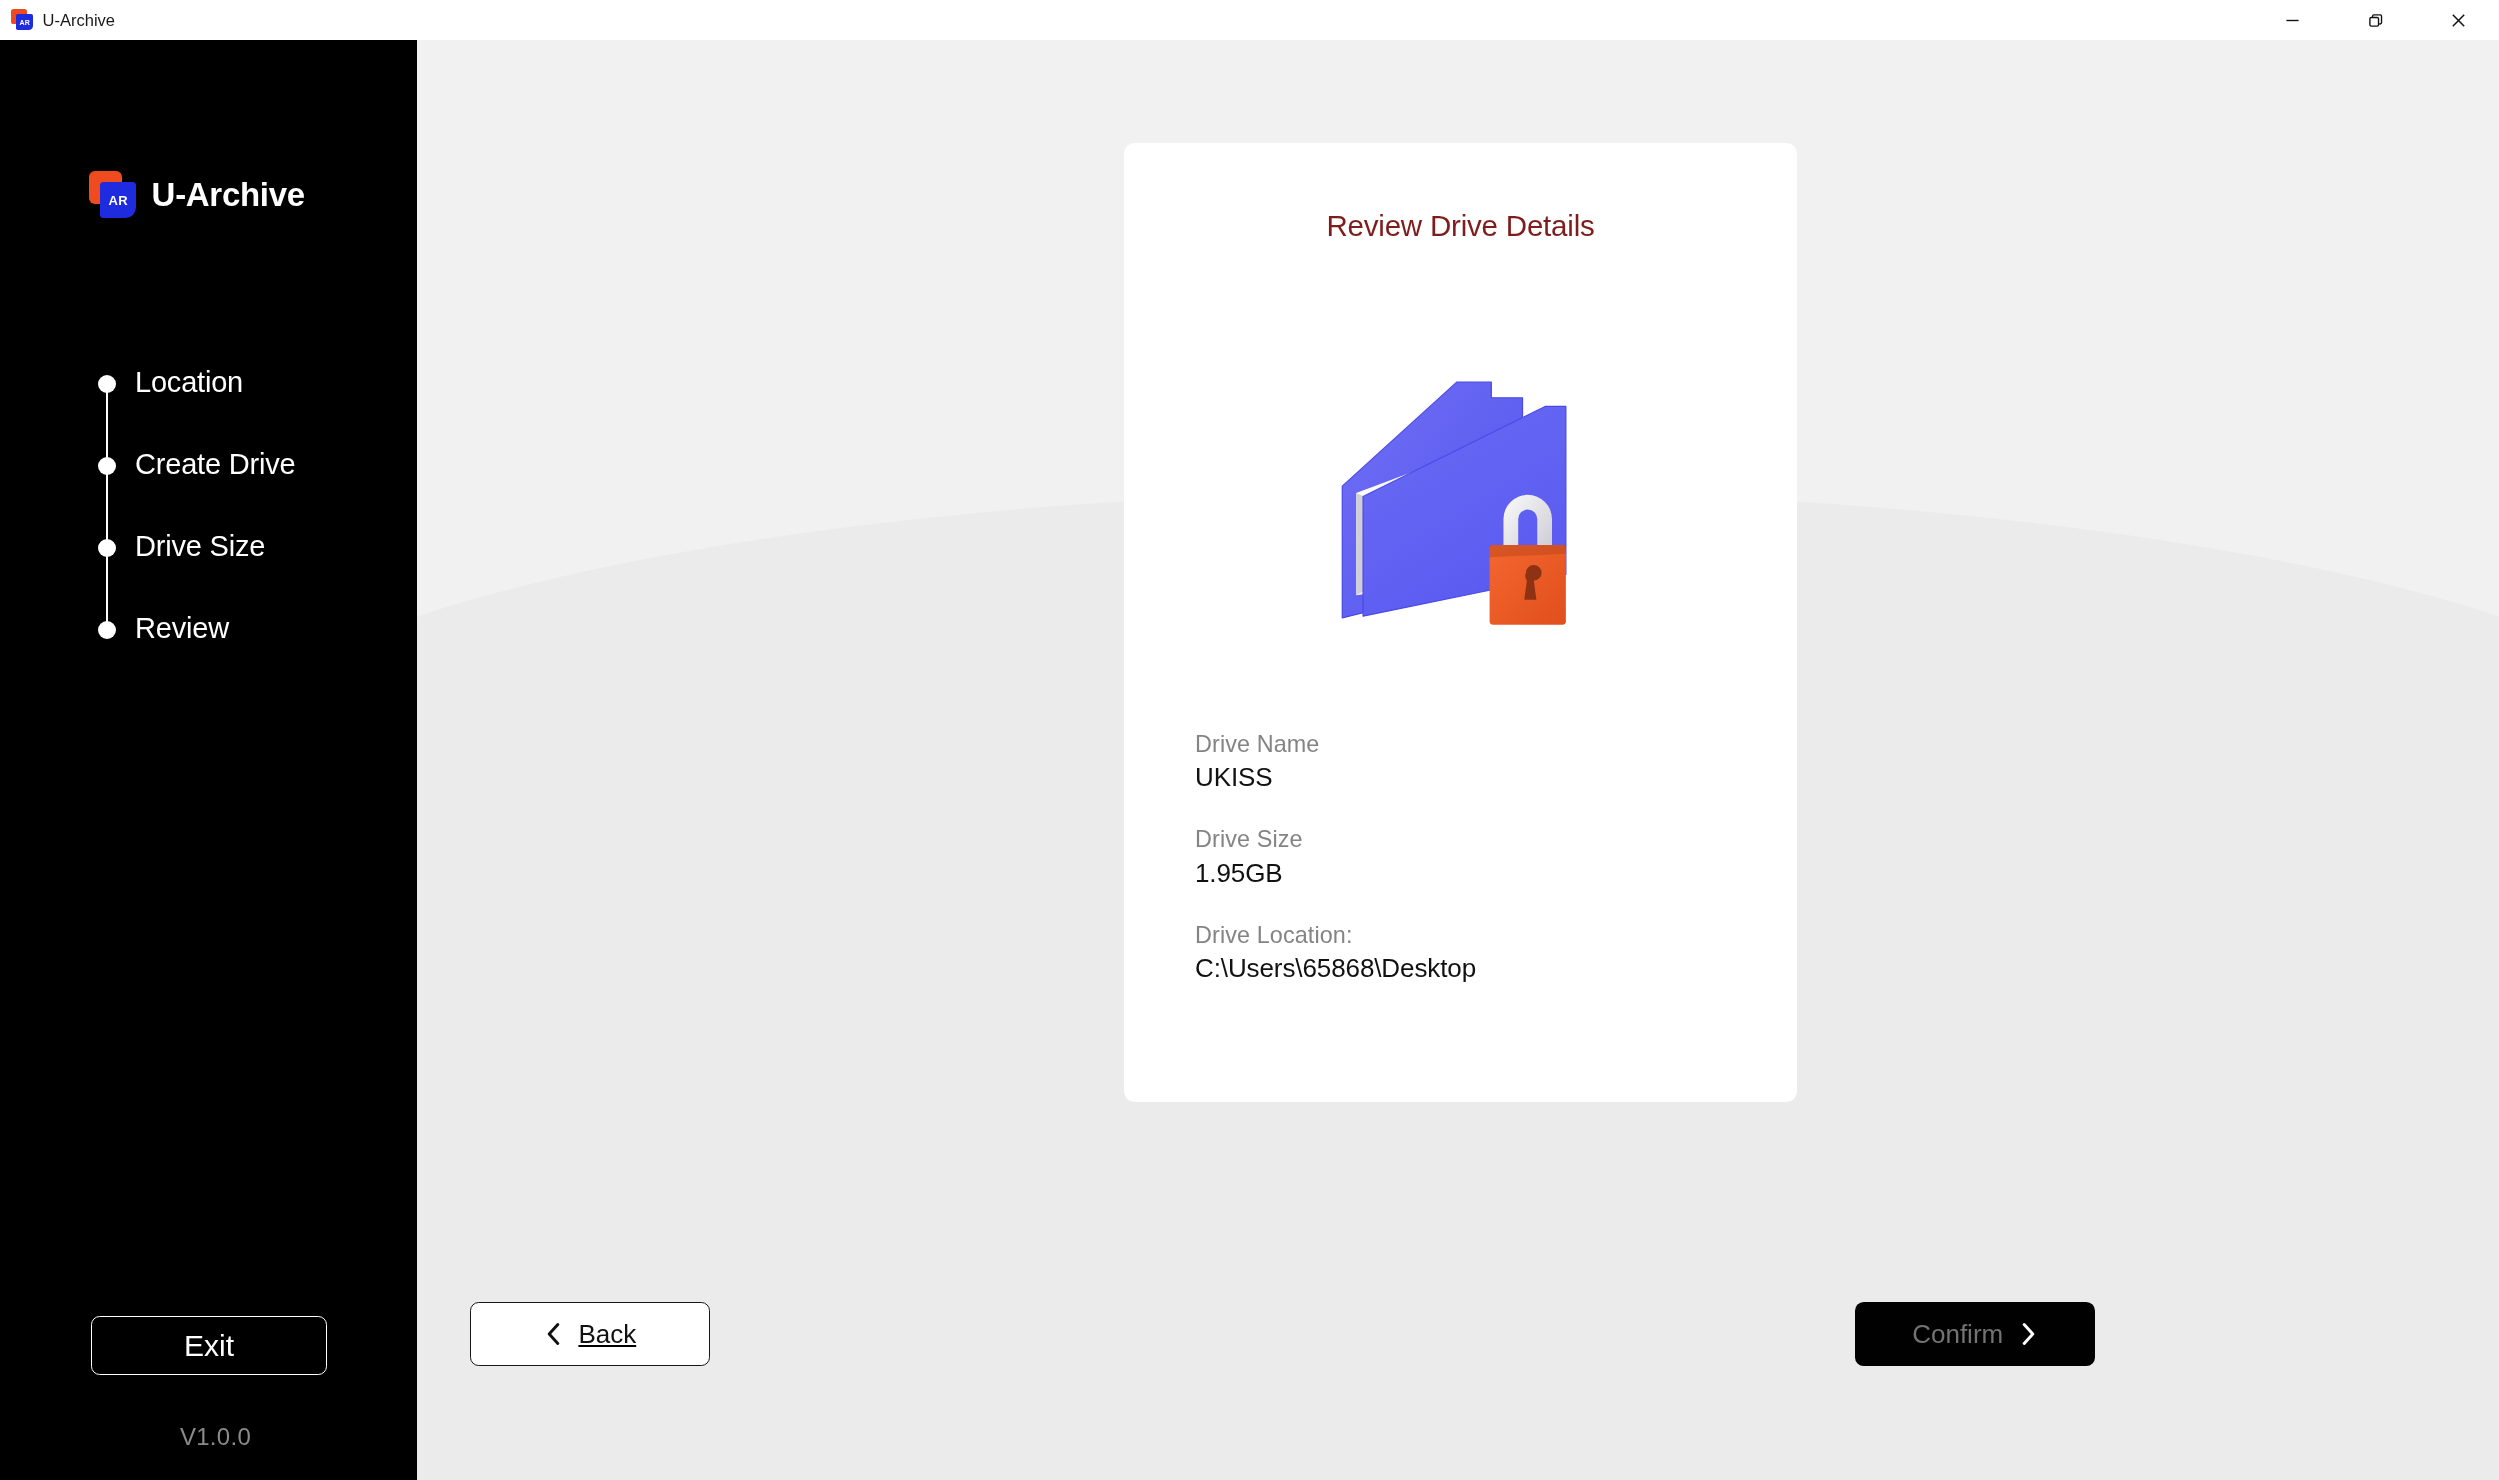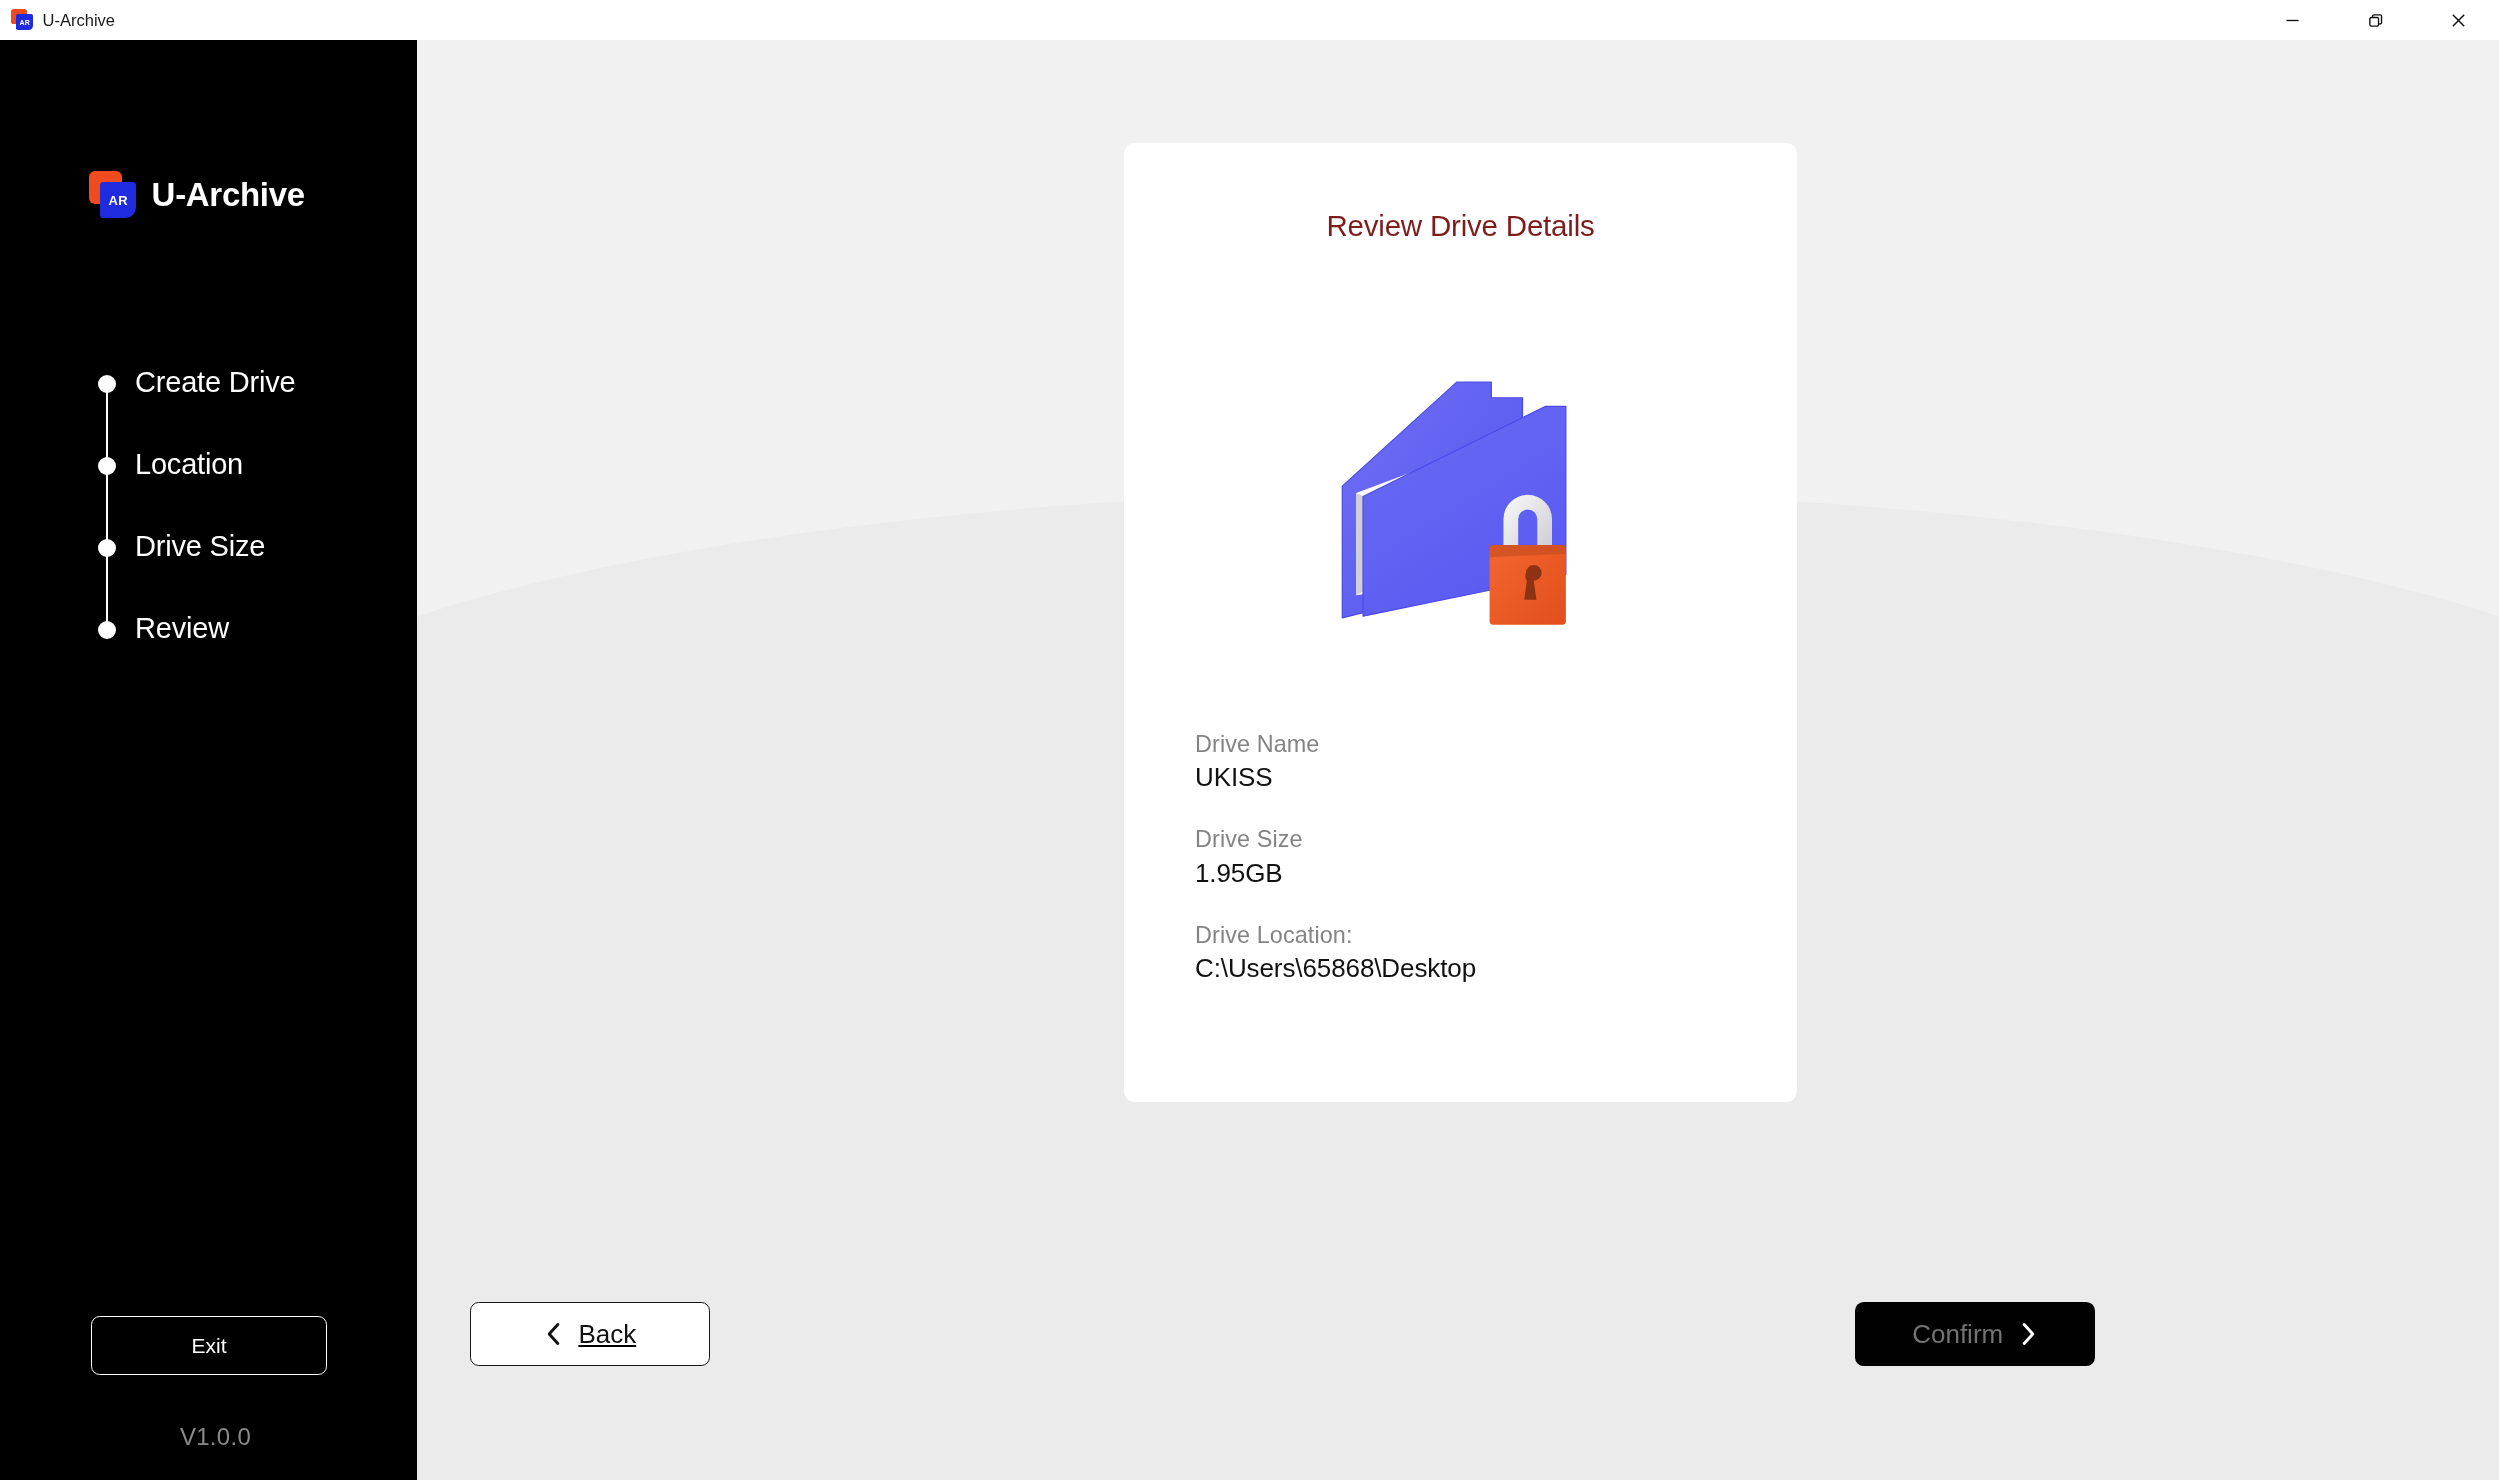--- a/index.html
+++ b/index.html
@@ -204,21 +204,21 @@
   .exit-btn {
     position: absolute;
     left: 91px;
     top: 1276px;
     width: 236px;
     height: 59px;
     border: 1.7px solid #ffffff;
     border-radius: 8.7px;
     background: transparent;
     color: #ffffff;
-    font-size: 21px;
+    font-size: 30px;
     font-family: "Liberation Sans", sans-serif;
     cursor: pointer;
   }
   .version {
     position: absolute;
     left: 7px;
     top: 1383px;
     width: 417px;
     text-align: center;
     color: #8a8a8a;
@@ -390,26 +390,26 @@
         </div>
       </div>
       <div class="brand-name">U-Archive</div>
     </div>
 
     <div class="steps">
       <div class="steps-rail"></div>
 
       <div class="step">
         <div class="step-dot"></div>
-        <div class="step-label">Create Drive</div>
+        <div class="step-label">Location</div>
       </div>
 
       <div class="step">
         <div class="step-dot"></div>
-        <div class="step-label">Location</div>
+        <div class="step-label">Create Drive</div>
       </div>
 
       <div class="step">
         <div class="step-dot"></div>
         <div class="step-label">Drive Size</div>
       </div>
 
       <div class="step">
         <div class="step-dot"></div>
         <div class="step-label">Review</div>

